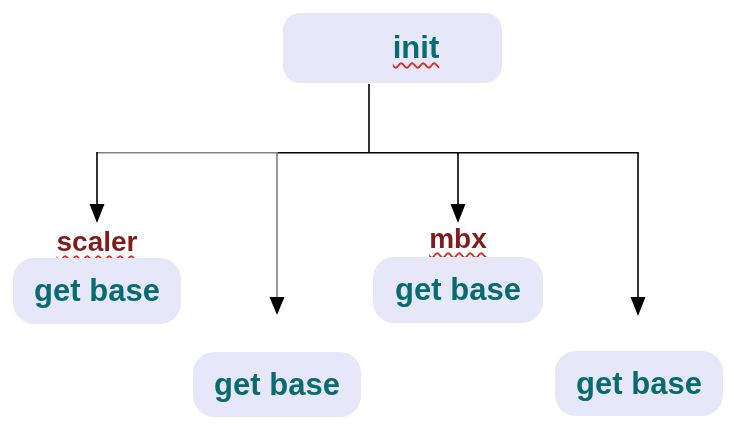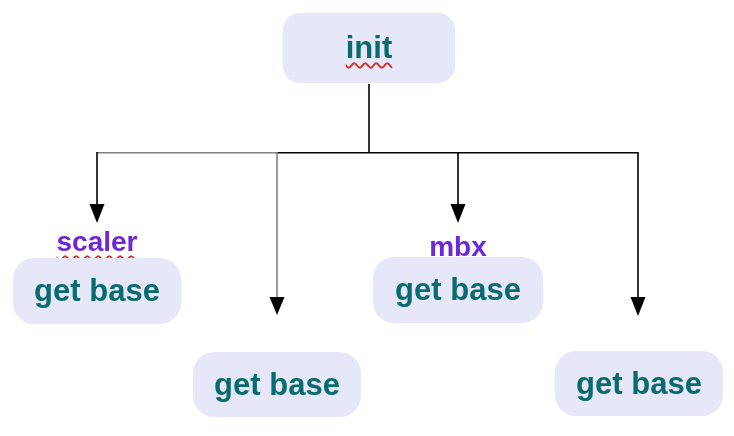--- a/index.html
+++ b/index.html
@@ -26,44 +26,44 @@
     font-weight: bold;
     font-size: 31px;
     border-radius: 21px;
     white-space: nowrap;
   }
   .node.root { border-radius: 17px; }
 
   .branch-label {
     position: absolute;
     text-align: center;
-    color: #6d28d9;
+    color: #7f1d1d;
     font-weight: bold;
     font-size: 28px;
     line-height: 30px;
     white-space: nowrap;
   }
   .squiggle {
     text-decoration-line: underline;
     text-decoration-style: wavy;
     text-decoration-color: #cf3227;
     text-decoration-thickness: 1.5px;
     text-underline-offset: 4px;
   }
 
   
-  .node-init   { left: 283px; top: 13px;  width: 172px; height: 70px; }
+  .node-init   { left: 283px; top: 13px;  width: 172px; height: 70px; padding-left: 47px; }
   .node-scaler { left: 13px;  top: 258px; width: 168px; height: 66px; }
   .node-ir     { left: 193px; top: 352px; width: 168px; height: 65px; }
   .node-mbx    { left: 373px; top: 257px; width: 170px; height: 66px; }
   .node-gop    { left: 555px; top: 351px; width: 168px; height: 65px; }
 
   .label-scaler { left: 13px;  top: 227px; width: 168px; }
   .label-ir     { left: 193px; top: 321px; width: 168px; }
-  .label-mbx    { left: 373px; top: 232px; width: 170px; }
+  .label-mbx    { left: 373px; top: 224px; width: 170px; }
   .label-gop    { left: 555px; top: 320px; width: 168px; }
 </style>
 </head>
 <body>
 
 <div class="canvas">
 
   <svg class="edges" viewBox="0 0 734 436" xmlns="http://www.w3.org/2000/svg">
 
     <path class="ln" d="M369 84 V152"></path>

